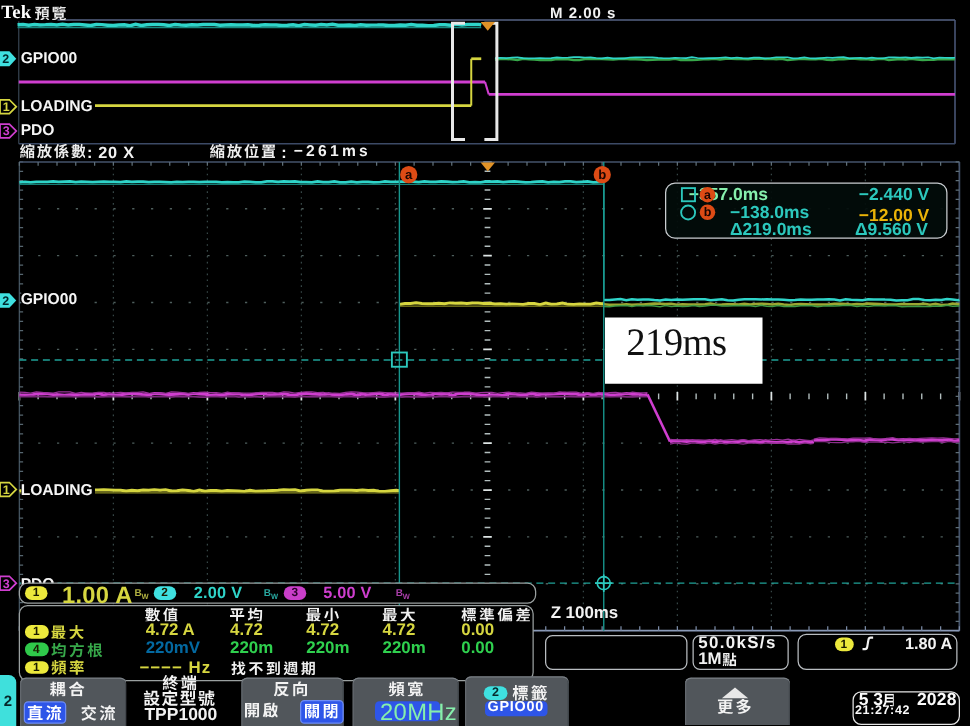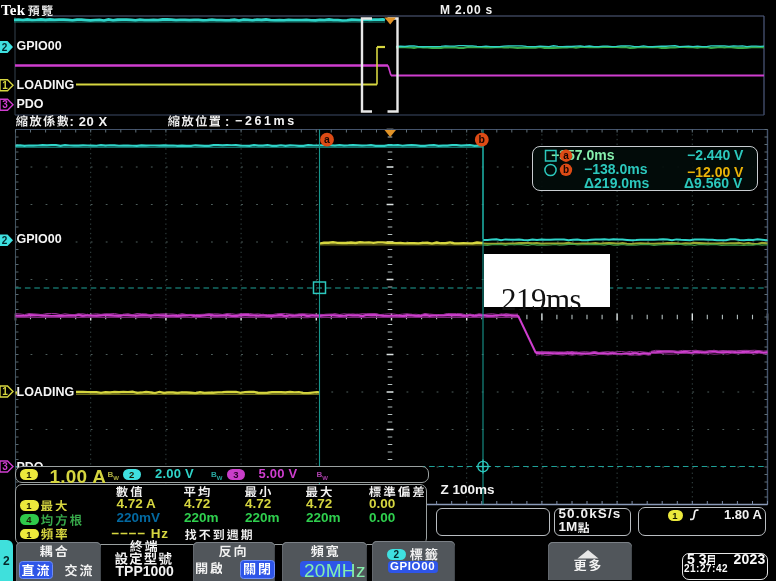--- a/index.html
+++ b/index.html
@@ -119,21 +119,21 @@
 <div style="position:absolute;left:16.5px;top:385.2px;font-size:12.5px;font-weight:bold;color:#f5f5f5;letter-spacing:0px;background:#000;padding-right:2px">LOADING</div>
 <div style="position:absolute;left:16.5px;top:460.2px;font-size:12.5px;font-weight:bold;color:#f5f5f5;letter-spacing:0px;background:#000;padding-right:2px">PDO</div>
 <div style="position:absolute;left:532px;top:146px;width:226px;height:45px;border:1.5px solid #c9cdd1;border-radius:8px;background:rgba(2,12,10,0.92);box-sizing:border-box"></div>
 <div style="position:absolute;left:551px;top:147.2px;font-size:14px;font-weight:bold;color:#86efac;letter-spacing:0px">−357.0ms</div>
 <div style="position:absolute;left:687px;top:147.2px;font-size:14px;font-weight:bold;color:#2cc8bd;letter-spacing:0px">−2.440 V</div>
 <div style="position:absolute;left:584px;top:161.2px;font-size:14px;font-weight:bold;color:#2cc8bd;letter-spacing:0px">−138.0ms</div>
 <div style="position:absolute;left:687px;top:164px;font-size:14px;font-weight:bold;color:#eab308;letter-spacing:0px">−12.00 V</div>
 <div style="position:absolute;left:584px;top:175.2px;font-size:14px;font-weight:bold;color:#2cc8bd;letter-spacing:0px">Δ219.0ms</div>
 <div style="position:absolute;left:684px;top:175.2px;font-size:14px;font-weight:bold;color:#2cc8bd;letter-spacing:0px">Δ9.560 V</div>
 <div style="position:absolute;left:484px;top:254px;width:126px;height:53px;background:#fff"></div>
-<div style="position:absolute;left:501px;top:282px;font-family:'Liberation Serif',serif;font-size:31px;font-weight:normal;color:#111;letter-spacing:-0.5px">219ms</div>
+<div style="position:absolute;left:501px;top:256px;font-family:'Liberation Serif',serif;font-size:31px;font-weight:normal;color:#111;letter-spacing:-0.5px">219ms</div>
 <div style="position:absolute;left:15px;top:465.8px;width:414px;height:17.7px;border:1.5px solid #9aa0a0;border-radius:7px;background:#000;box-sizing:border-box"></div>
 <div style="position:absolute;left:19.7px;top:468.8px;width:18.5px;height:11.2px;background:#ece93c;border-radius:5.6px;color:#1a1a00;font-size:9.5px;font-weight:bold;text-align:center;line-height:11.7px">1</div>
 <div style="position:absolute;left:49.6px;top:466.4px;font-size:19px;font-weight:bold;color:#d6d640;letter-spacing:0.2px">1.00 A</div>
 <div style="position:absolute;left:123px;top:468.6px;width:17.5px;height:11.2px;background:#3fe0e0;border-radius:5.6px;color:#1a1a00;font-size:9.5px;font-weight:bold;text-align:center;line-height:11.7px">2</div>
 <div style="position:absolute;left:155px;top:466.4px;font-size:13px;font-weight:bold;color:#2fd4c9;letter-spacing:0.2px">2.00 V</div>
 <div style="position:absolute;left:227px;top:468.8px;width:17.7px;height:11px;background:#c93ec9;border-radius:5.5px;color:#2a002a;font-size:9.5px;font-weight:bold;text-align:center;line-height:11.5px">3</div>
 <div style="position:absolute;left:258.5px;top:466.4px;font-size:13px;font-weight:bold;color:#cf3ecf;letter-spacing:0.2px">5.00 V</div>
 <div style="position:absolute;left:107.5px;top:470px;font-size:8px;font-weight:bold;color:#b0b040">B<span style="font-size:6px;vertical-align:-2.5px">W</span></div>
 <div style="position:absolute;left:211px;top:470px;font-size:8px;font-weight:bold;color:#28a8a0">B<span style="font-size:6px;vertical-align:-2.5px">W</span></div>
 <div style="position:absolute;left:316.5px;top:470px;font-size:8px;font-weight:bold;color:#a83ea8">B<span style="font-size:6px;vertical-align:-2.5px">W</span></div>
@@ -236,21 +236,21 @@
 <div style="position:absolute;left:390px;top:560.2px;font-size:11.5px;font-weight:bold;color:#fff;letter-spacing:0.6px">GPIO00</div>
 <div style="position:absolute;left:547.5px;top:541.5px;width:84px;height:38px;background:#51565b;border-radius:5px 5px 0 0;box-sizing:border-box;box-shadow:inset 0 1px 0 #7b8086,inset 1px 0 0 #63686e,inset -1px 0 0 #43484d"></div>
 <svg style="position:absolute;left:574.4px;top:559.0px;" width="26.7" height="12.4" viewBox="0.5 -11.3 26.7 12.4">
     <path fill="#f2f2f2" d="M1.9 -8.4V-3.0H3.4L2.1 -2.5C2.5 -1.9 3.0 -1.4 3.5 -1.0C2.8 -0.7 1.8 -0.4 0.5 -0.2C0.9 0.2 1.3 0.8 1.5 1.2C3.0 0.9 4.2 0.5 5.1 -0.1C7.0 0.8 9.4 1.0 12.3 1.0C12.4 0.5 12.7 -0.2 13.0 -0.5C10.3 -0.5 8.1 -0.6 6.4 -1.1C6.9 -1.7 7.2 -2.3 7.3 -3.0H11.6V-8.4H7.5V-9.2H12.4V-10.6H0.8V-9.2H5.9V-8.4ZM3.4 -5.1H5.9V-4.7L5.9 -4.3H3.4ZM7.5 -4.3 7.5 -4.7V-5.1H10.0V-4.3ZM3.4 -7.2H5.9V-6.3H3.4ZM7.5 -7.2H10.0V-6.3H7.5ZM5.6 -3.0C5.5 -2.5 5.2 -2.2 4.8 -1.8C4.4 -2.1 3.9 -2.5 3.6 -3.0Z M20.5 -11.3C19.6 -10.2 17.9 -9.1 15.6 -8.3C15.9 -8.1 16.4 -7.5 16.7 -7.1C17.2 -7.3 17.7 -7.6 18.2 -7.8C18.8 -7.5 19.5 -7.0 19.9 -6.7C18.6 -6.1 17.0 -5.6 15.5 -5.4C15.8 -5.0 16.1 -4.4 16.2 -4.0C18.4 -4.5 20.6 -5.2 22.4 -6.4C21.3 -5.2 19.5 -4.1 17.0 -3.3C17.3 -3.1 17.7 -2.5 17.9 -2.1C18.6 -2.3 19.2 -2.6 19.8 -2.9C20.5 -2.5 21.3 -2.0 21.8 -1.5C20.3 -0.8 18.5 -0.4 16.6 -0.3C16.9 0.1 17.2 0.8 17.3 1.2C21.8 0.6 25.6 -1.0 27.2 -4.9L26.2 -5.5L25.9 -5.4H23.5C23.8 -5.7 24.1 -6.0 24.4 -6.3L22.8 -6.7C23.9 -7.5 24.9 -8.5 25.5 -9.7L24.5 -10.3L24.2 -10.2H21.6C21.8 -10.4 22.0 -10.7 22.2 -10.9ZM21.3 -7.4C20.9 -7.8 20.2 -8.2 19.5 -8.6L20.0 -8.9H23.2C22.7 -8.4 22.1 -7.9 21.3 -7.4ZM23.2 -2.3C22.7 -2.7 21.9 -3.3 21.2 -3.7L21.9 -4.1H25.0C24.6 -3.4 23.9 -2.8 23.2 -2.3Z"></path>
   </svg>
 <div style="position:absolute;left:681.5px;top:552.5px;width:86.5px;height:27px;border:1.5px solid #e6e6e6;border-radius:7px;background:#000;box-sizing:border-box"></div>
 <div style="position:absolute;left:687px;top:551.2px;font-size:14px;font-weight:bold;color:#fafafa">5 3</div>
 <svg style="position:absolute;left:705.5px;top:554.8px;" width="9.8" height="10.7" viewBox="0.3 -9.6 9.8 10.7">
     <path fill="#fafafa" d="M2.2 -9.6V-5.7C2.2 -3.8 2.1 -1.5 0.3 0.0C0.6 0.2 1.2 0.8 1.4 1.1C2.5 0.1 3.1 -1.2 3.4 -2.5H8.6V-0.8C8.6 -0.5 8.5 -0.4 8.2 -0.4C7.9 -0.4 6.9 -0.4 6.1 -0.5C6.3 -0.1 6.6 0.6 6.7 1.0C7.9 1.0 8.7 1.0 9.3 0.8C9.9 0.5 10.1 0.1 10.1 -0.8V-9.6ZM3.7 -8.2H8.6V-6.8H3.7ZM3.7 -5.4H8.6V-3.9H3.6C3.7 -4.4 3.7 -4.9 3.7 -5.4Z"></path>
   </svg>
-<div style="position:absolute;left:733.5px;top:551.2px;font-size:14px;font-weight:bold;color:#fafafa;letter-spacing:0.2px">2023</div>
+<div style="position:absolute;left:733.5px;top:551.2px;font-size:14px;font-weight:bold;color:#fafafa;letter-spacing:0.2px">2028</div>
 <div style="position:absolute;left:684px;top:563.4px;font-size:10px;font-weight:bold;color:#fafafa;letter-spacing:0.5px">21:27:42</div>
 <svg width="776" height="581" style="position:absolute;left:0;top:0;pointer-events:none">
 <rect x="545.5" y="150.5" width="10.5" height="10.5" fill="none" stroke="#2cc8bd" stroke-width="1.5"></rect>
 <circle cx="550.5" cy="170" r="5.6" fill="none" stroke="#2cc8bd" stroke-width="1.5"></circle>
 <circle cx="566" cy="155.7" r="6.2" fill="#dd4b15"></circle>
 <text x="566" y="159.1" font-size="10" font-weight="bold" fill="#1a0500" text-anchor="middle" font-family="Liberation Sans">a</text>
 <circle cx="566" cy="169.8" r="6.2" fill="#dd4b15"></circle>
 <text x="566" y="173.2" font-size="10" font-weight="bold" fill="#1a0500" text-anchor="middle" font-family="Liberation Sans">b</text>
 <path d="M690 519.3 h2.1 c1.3 0 1.5 -0.7 1.7 -1.9 l0.9 -5.4 c0.2 -1.2 0.6 -1.9 1.9 -1.9 h1.9" fill="none" stroke="#f0f0f0" stroke-width="1.7"></path>
 <polygon points="577.5,558.5 598.5,558.5 588,550" fill="#e8e8e8"></polygon>

